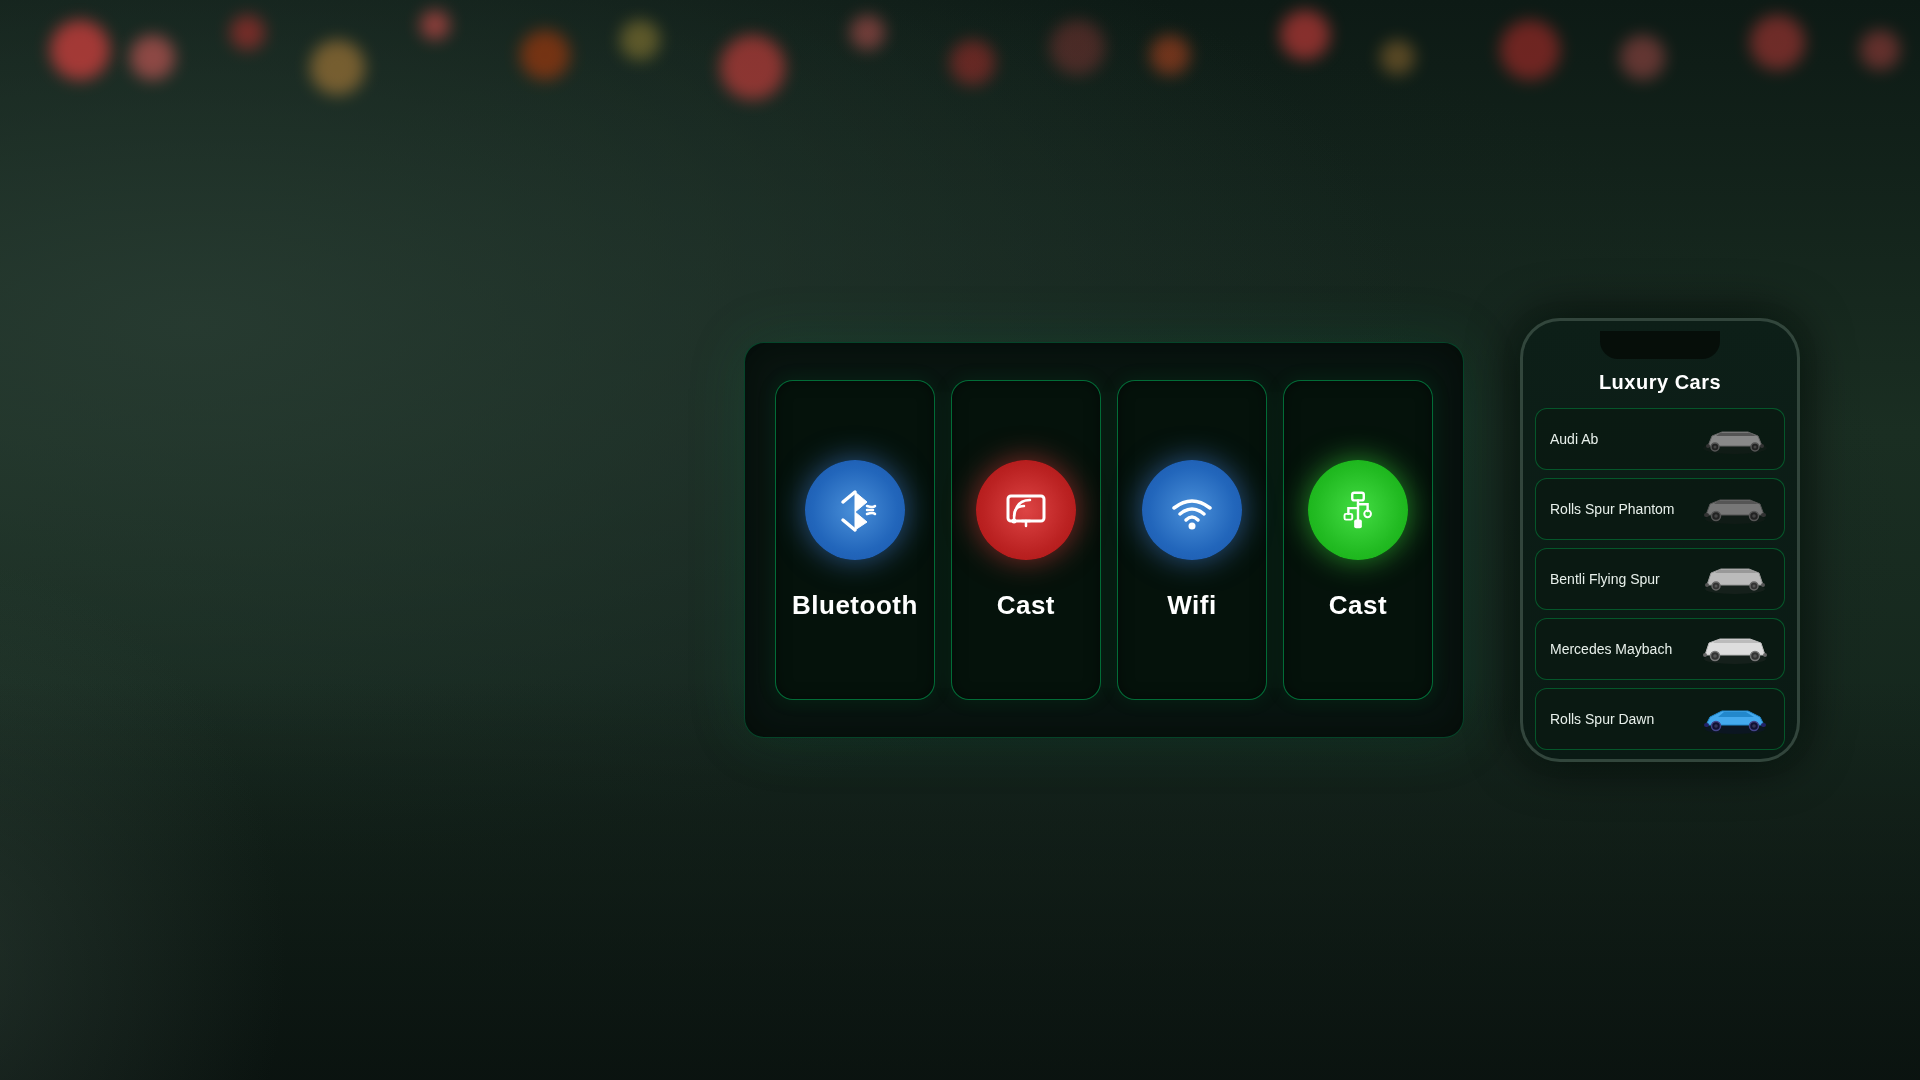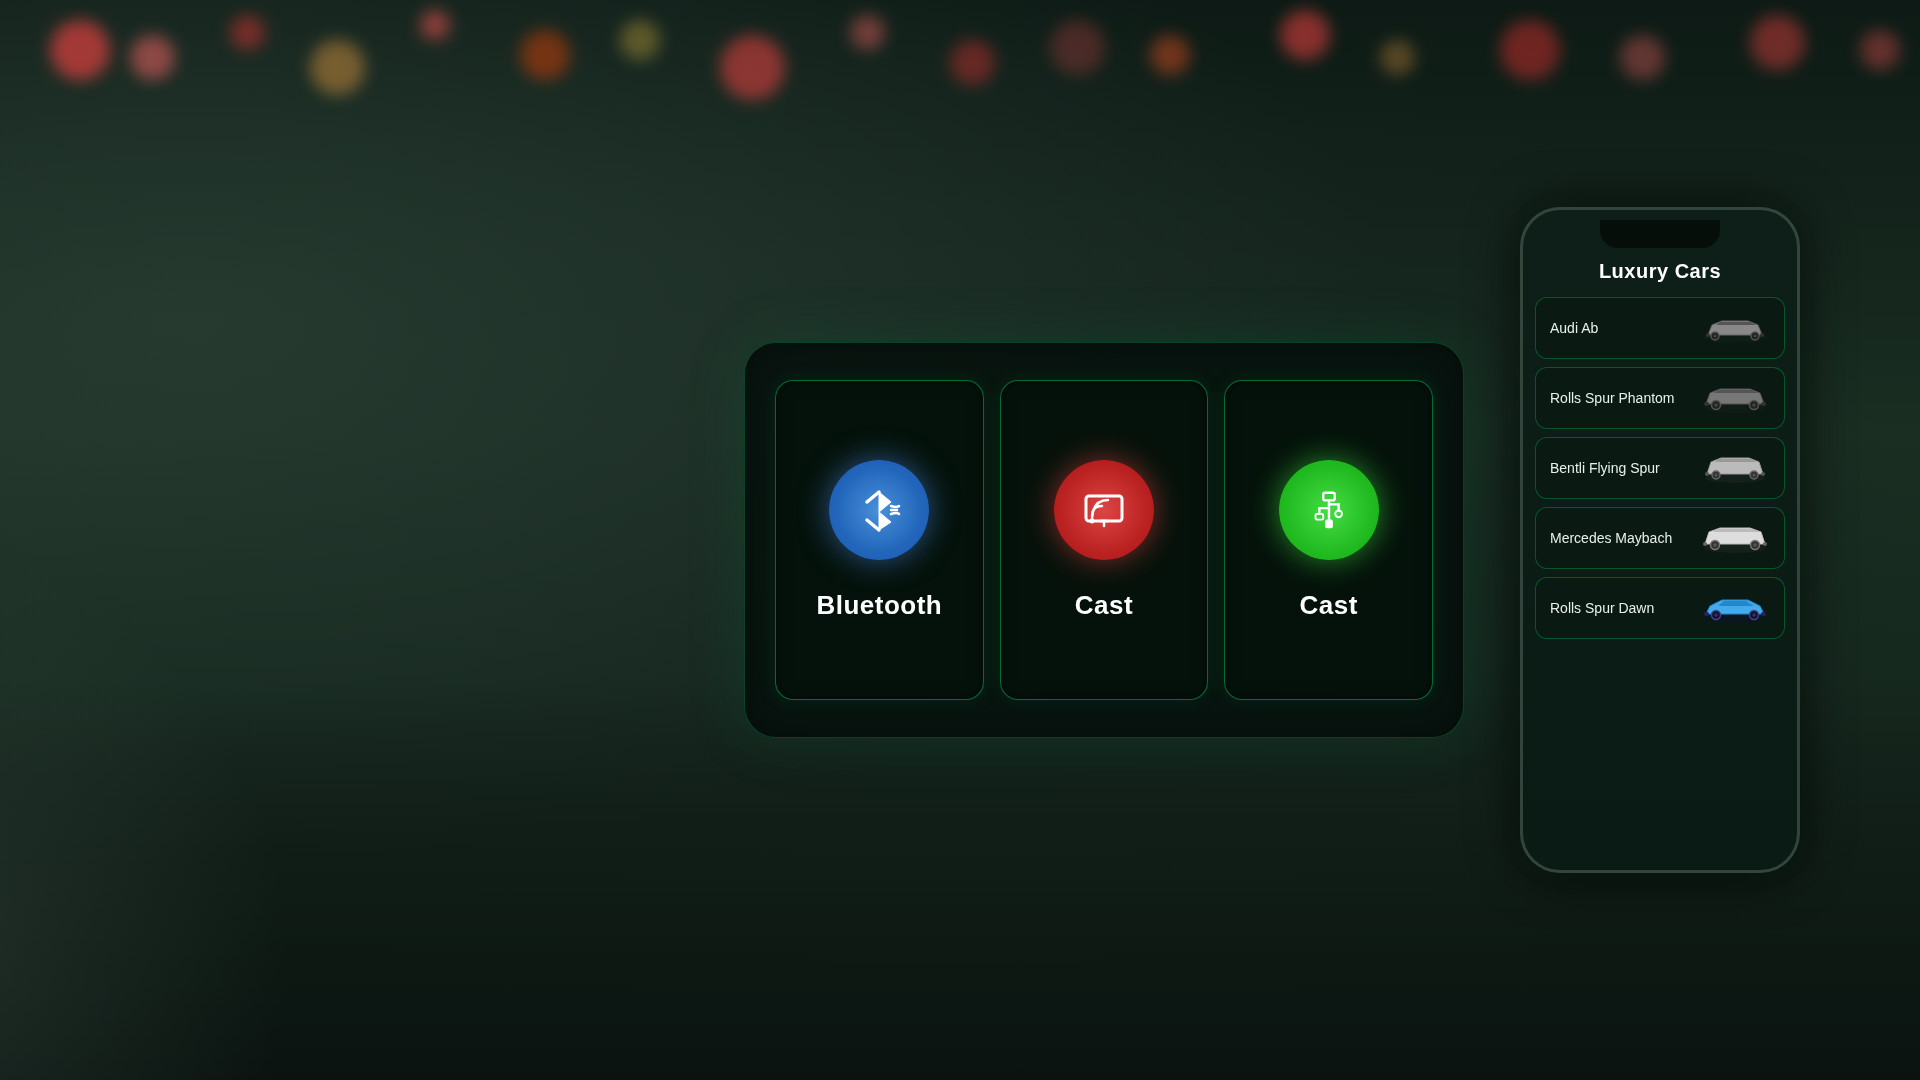--- a/index.html
+++ b/index.html
@@ -75,21 +75,21 @@
     }
 
     
     .infotainment-panel {
       position: absolute;
       left: 50%;
       top: 50%;
       transform: translate(-30%, -50%);
       width: 720px;
       background: rgba(8, 20, 15, 0.92);
-      border-radius: 32px;
+      border-radius: 20px;
       border: 1px solid rgba(0, 180, 100, 0.3);
       padding: 37px 30px;
       box-shadow: 0 0 60px rgba(0, 150, 80, 0.15), inset 0 0 40px rgba(0,0,0,0.5);
     }
 
     .connection-buttons {
       display: flex;
       gap: 16px;
       justify-content: center;
     }
@@ -171,21 +171,21 @@
       height: 50px;
     }
 
     
     .phone-mockup {
       position: absolute;
       right: 120px;
       top: 50%;
       transform: translateY(-50%);
       width: 280px;
-      height: 666px;
+      height: 444px;
       background: linear-gradient(180deg, #0d1f18 0%, #0a1a14 100%);
       border-radius: 40px;
       border: 3px solid rgba(60, 80, 70, 0.8);
       box-shadow: 0 0 50px rgba(0,0,0,0.8), 0 0 20px rgba(0,150,80,0.1);
       overflow: hidden;
       display: flex;
       flex-direction: column;
     }
 
     .phone-notch {
@@ -316,20 +316,31 @@
             <path d="M14 37 Q14 16 30 16" stroke="white" stroke-width="2.5" stroke-linecap="round" fill="none"></path>
             <circle cx="14" cy="37" r="2.5" fill="white"></circle>
 
             <path d="M22 37 L30 37" stroke="white" stroke-width="2.5" stroke-linecap="round"></path>
             <path d="M26 37 L26 42" stroke="white" stroke-width="2.5" stroke-linecap="round"></path>
           </svg>
         </div>
         <span class="conn-label">Cast</span>
       </div>
 
+      <div class="conn-btn">
+        <div class="icon-circle blue-wifi">
+          <svg class="wifi-icon" viewBox="0 0 52 52" fill="none" xmlns="http://www.w3.org/2000/svg">
+            <path d="M8 24 Q26 10 44 24" stroke="white" stroke-width="3.5" stroke-linecap="round" fill="none"></path>
+            <path d="M14 30 Q26 20 38 30" stroke="white" stroke-width="3.5" stroke-linecap="round" fill="none"></path>
+            <path d="M20 36 Q26 30 32 36" stroke="white" stroke-width="3.5" stroke-linecap="round" fill="none"></path>
+            <circle cx="26" cy="42" r="3.5" fill="white"></circle>
+          </svg>
+        </div>
+        <span class="conn-label">Wifi</span>
+      </div>
 
       <div class="conn-btn">
         <div class="icon-circle green">
           <svg class="usb-icon" viewBox="0 0 52 52" fill="none" xmlns="http://www.w3.org/2000/svg">
 
             <rect x="20" y="8" width="12" height="8" rx="2" stroke="white" stroke-width="2.5" fill="none"></rect>
             <path d="M26 16 L26 36" stroke="white" stroke-width="2.5" stroke-linecap="round"></path>
 
             <path d="M26 24 L16 24 L16 30" stroke="white" stroke-width="2.5" stroke-linecap="round"></path>
             <rect x="12" y="30" width="8" height="6" rx="1.5" stroke="white" stroke-width="2" fill="none"></rect>

